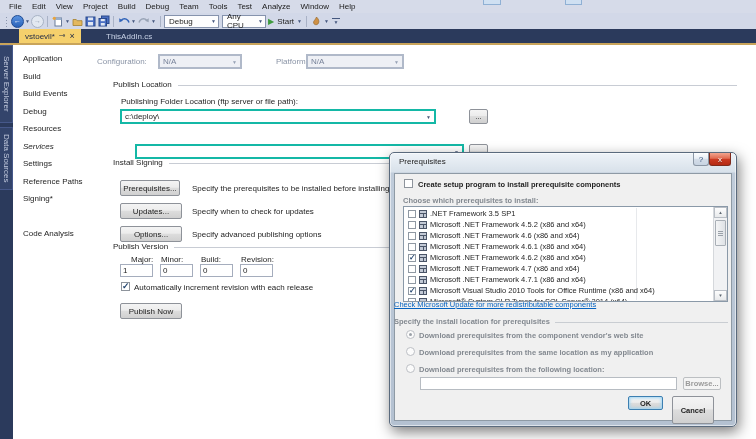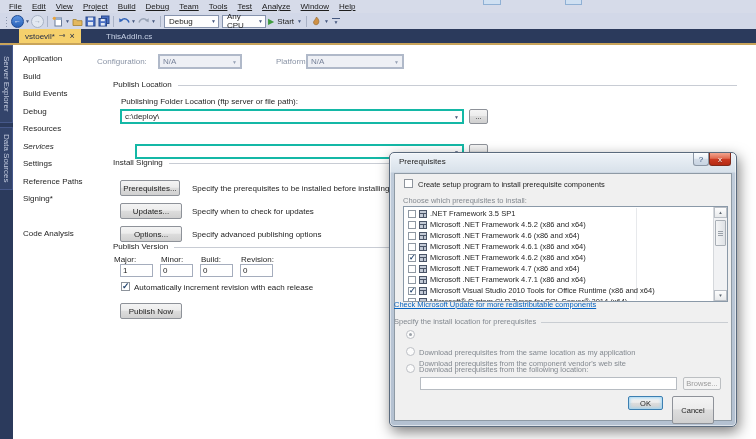--- a/index.html
+++ b/index.html
@@ -1,20 +1,20 @@
 <!DOCTYPE html>
 <html><head>
 <meta charset="utf-8">
 <style>
   html,body{margin:0;padding:0;}
   #screen{position:relative;width:756px;height:439px;overflow:hidden;background:#ffffff;
     font-family:"Liberation Sans",sans-serif;font-size:8px;color:#1e1e1e;}
 
   
-  .menubar{position:absolute;left:0;top:0;right:0;height:13px;background:#d6dbe9;display:flex;align-items:center;padding-left:4px;z-index:2;text-decoration:underline;}
+  .menubar{position:absolute;left:0;top:0;right:0;height:13px;background:#d6dbe9;display:flex;align-items:center;padding-left:4px;z-index:2;}
   .menubar span{padding:0 5px;color:#1a1a1a;}
   .minirect{position:absolute;top:0;height:4px;background:#cfe0f2;border:1px solid #8fb0d4;border-top:0;z-index:3;}
   .toolbar{position:absolute;left:0;top:13px;right:0;height:16px;background:#d2d8e8;display:flex;align-items:center;padding-left:3px;z-index:2;}
   .grip{width:4px;height:11px;margin:0 2px;background-image:radial-gradient(circle,#8b96ad 0.8px,transparent 0.9px);background-size:3px 3px;}
   .tsep{width:0;height:11px;border-left:1px solid #a9b2c6;margin:0 3px;flex:none;}
   .ticon{width:13px;height:13px;display:flex;align-items:center;justify-content:center;flex:none;}
   .circ{width:11px;height:11px;border-radius:50%;display:flex;align-items:center;justify-content:center;font-size:7px;line-height:10px;}
   .circ.back{background:linear-gradient(#5a93e0,#2a62b8);border:1px solid #1d4a92;color:#fff;}
   .circ.fwd{background:#e2e8f1;border:1px solid #a7b2c4;color:#9aa6b8;}
   .caret{font-size:5px;color:#44577e;width:7px;text-align:center;flex:none;}
@@ -84,21 +84,21 @@
   .sbar{position:absolute;right:0;top:0;bottom:0;width:13px;background:#f1f2f4;border-left:1px solid #d5d8dc;}
   .sbtn{position:absolute;left:0;right:0;height:11px;background:linear-gradient(#fdfdfd,#e8eaec);border:1px solid #b9bec5;box-sizing:border-box;
     display:flex;align-items:center;justify-content:center;font-size:4.5px;color:#5d6670;}
   .sthumb{position:absolute;left:0.5px;width:11px;top:13px;height:26px;background:linear-gradient(90deg,#f4f5f6,#dfe2e6);border:1px solid #a9afb6;border-radius:1px;box-sizing:border-box;}
   .sthumb::after{content:"";position:absolute;left:2px;right:2px;top:10px;height:5px;
     background:repeating-linear-gradient(#9aa1a9 0 1px,transparent 1px 2px);}
   .dlink{position:absolute;color:#0563c1;text-decoration:underline;white-space:nowrap;font-size:7.5px;z-index:11;}
   .radio{position:absolute;width:9px;height:9px;border-radius:50%;border:1px solid #bcbfc4;background:#fbfbfb;box-sizing:border-box;}
   .radio.on::after{content:"";position:absolute;left:2px;top:2px;width:3px;height:3px;border-radius:50%;background:#9ba1a8;}
   .dz{z-index:11;}
-  .f75{font-size:7.5px;}
+  .f75{font-size:7.5px;font-weight:bold;}
 </style>
 </head>
 <body>
 
 <div id="screen">
 
   <div class="menubar">
     <span>File</span>
     <span>Edit</span>
     <span>View</span>
@@ -233,21 +233,21 @@
   <div class="combo dis" style="left:306px;top:54px;width:98px;height:15px;">
     <span class="cv">N/A</span>
     <span class="ca">▼</span>
   </div>
 
   <div class="grp" style="left:113px;top:80px;width:624px;">
     <span>Publish Location</span>
       <span class="ln"></span>
   </div>
   <div class="lbl" style="left:121px;top:97px;">Publishing Folder Location (ftp server or file path):</div>
-  <div class="combo" style="left:120px;top:109px;width:344px;height:15px;">
+  <div class="combo" style="left:120px;top:109px;width:316px;height:15px;">
     <span class="cv">c:\deploy\</span>
     <span class="ca">▼</span>
   </div>
   <div class="btn" style="left:469px;top:109px;width:19px;height:15px;">...</div>
   <div class="lbl" style="left:135px;top:131px;margin-top:18px;">Installation Folder URL:</div>
   <div class="combo" style="left:135px;top:144px;width:329px;height:15px;">
     <span class="cv"></span>
     <span class="ca">▼</span>
   </div>
   <div class="btn" style="left:469px;top:144px;width:19px;height:15px;">...</div>
@@ -260,21 +260,21 @@
   <div class="lbl" style="left:192px;top:184px;">Specify the prerequisites to be installed before installing the solu</div>
   <div class="btn" style="left:120px;top:203px;width:62px;height:16px;">Updates...</div>
   <div class="lbl" style="left:192px;top:207px;">Specify when to check for updates</div>
   <div class="btn" style="left:120px;top:226px;width:62px;height:16px;">Options...</div>
   <div class="lbl" style="left:192px;top:230px;">Specify advanced publishing options</div>
 
   <div class="grp" style="left:113px;top:242px;width:624px;">
     <span>Publish Version</span>
       <span class="ln"></span>
   </div>
-  <div class="lbl" style="left:106px;top:255px;padding-left:8px;">Major:</div>
+  <div class="lbl" style="left:123px;top:255px;padding-left:8px;">Major:</div>
   <div class="lbl" style="left:161px;top:255px;">Minor:</div>
   <div class="lbl" style="left:201px;top:255px;">Build:</div>
   <div class="lbl" style="left:241px;top:255px;">Revision:</div>
   <input class="ti" style="left: 120px; top: 264px; width: 33px; height: 13px;" value="1">
   <input class="ti" style="left: 160px; top: 264px; width: 33px; height: 13px;" value="0">
   <input class="ti" style="left: 200px; top: 264px; width: 33px; height: 13px;" value="0">
   <input class="ti" style="left: 240px; top: 264px; width: 33px; height: 13px;" value="0">
   <div class="cb on" style="left:121px;top:282px;"></div>
   <div class="lbl" style="left:134px;top:283px;">Automatically increment revision with each release</div>
   <div class="btn" style="left:120px;top:303px;width:62px;height:16px;">Publish Now</div>
@@ -344,21 +344,21 @@
     </div>
   </div>
 
   <div class="dlink" style="left:394px;top:300px;">Check Microsoft Update for more redistributable components</div>
   <div class="dgrp f75" style="left:394px;top:317px;width:334px;z-index:11;">
     <span>Specify the install location for prerequisites</span>
       <span class="ln"></span>
   </div>
 
   <div class="radio dz on" style="left:406px;top:330px;z-index:11;"></div>
-  <div class="lbl dz dgray f75" style="left:419px;top:331px;z-index:11;margin-top:28px;">Download prerequisites from the component vendor's web site</div>
+  <div class="lbl dz dgray f75" style="left:419px;top:331px;z-index:11;">Download prerequisites from the component vendor's web site</div>
   <div class="radio dz" style="left:406px;top:347px;z-index:11;"></div>
   <div class="lbl dz dgray f75" style="left:419px;top:348px;z-index:11;">Download prerequisites from the same location as my application</div>
   <div class="radio dz" style="left:406px;top:364px;z-index:11;"></div>
   <div class="lbl dz dgray f75" style="left:419px;top:365px;z-index:11;">Download prerequisites from the following location:</div>
 
   <input class="ti" style="left: 420px; top: 377px; width: 257px; height: 13px; border-color: rgb(183, 188, 194); z-index: 11;" value="">
   <div class="btn dis f75" style="left:683px;top:377px;width:38px;height:13px;z-index:11;">Browse...</div>
 
   <div class="btn def f75" style="left:628px;top:396px;width:35px;height:14px;z-index:11;">OK</div>
   <div class="btn f75" style="left:672px;top:396px;width:42px;height:28px;z-index:11;">Cancel</div>

